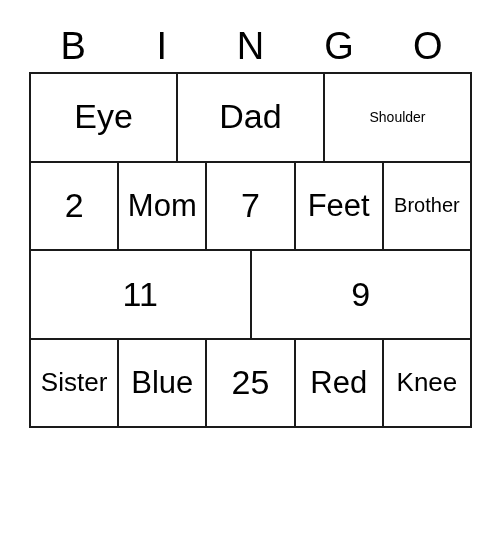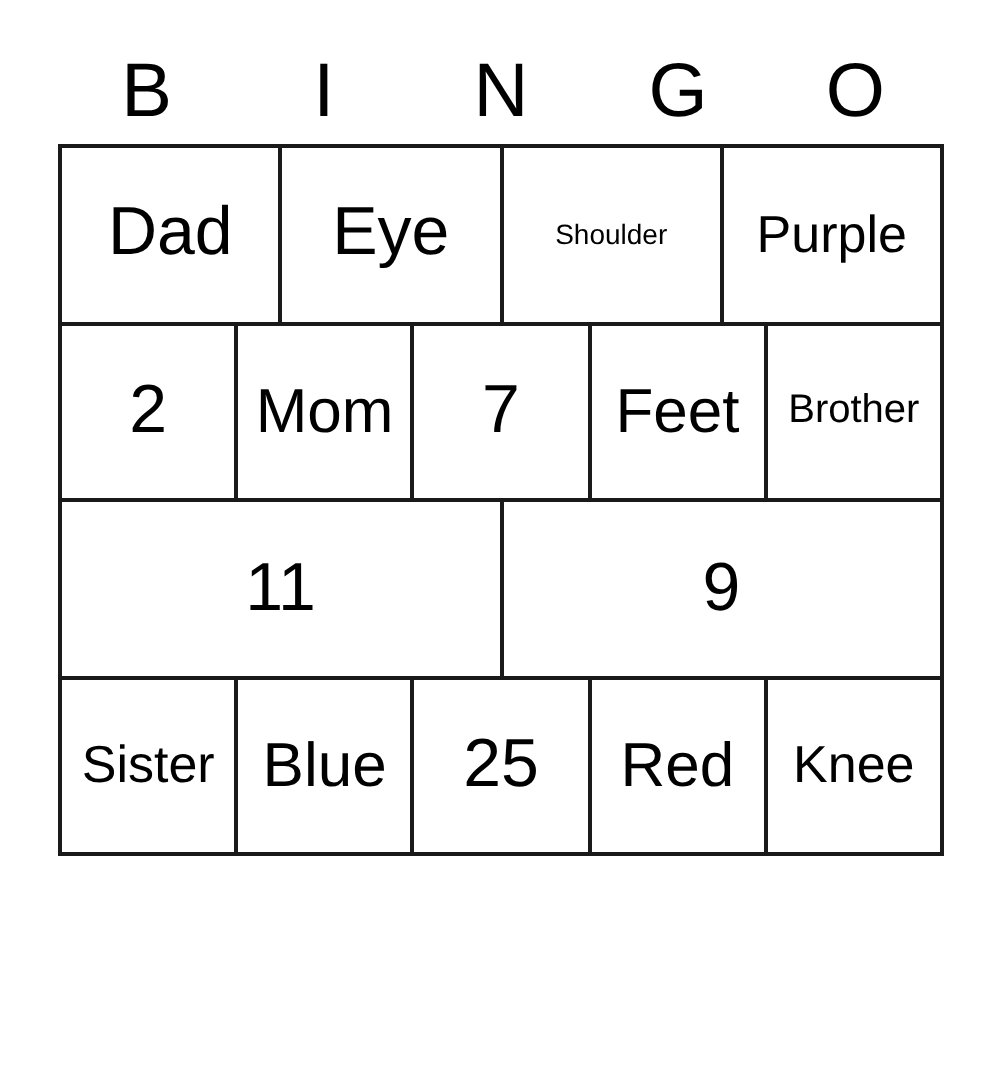--- a/index.html
+++ b/index.html
@@ -89,30 +89,27 @@
     <div class="header-cell">I</div>
     <div class="header-cell">N</div>
     <div class="header-cell">G</div>
     <div class="header-cell">O</div>
   </div>
 
   <div id="grid">
 
     <div class="grid-row">
       <div class="grid-cell">
+          <span class="cell-text fs-xl">Eye</span>
+        </div>
+      <div class="grid-cell">
           <span class="cell-text fs-xl">Dad</span>
         </div>
       <div class="grid-cell">
-          <span class="cell-text fs-xl">Eye</span>
-        </div>
-      <div class="grid-cell">
           <span class="cell-text fs-xs">Shoulder</span>
-        </div>
-      <div class="grid-cell">
-          <span class="cell-text fs-md">Purple</span>
         </div>
     </div>
 
     <div class="grid-row">
       <div class="grid-cell">
           <span class="cell-text fs-xl">2</span>
         </div>
       <div class="grid-cell">
           <span class="cell-text fs-lg">Mom</span>
         </div>

